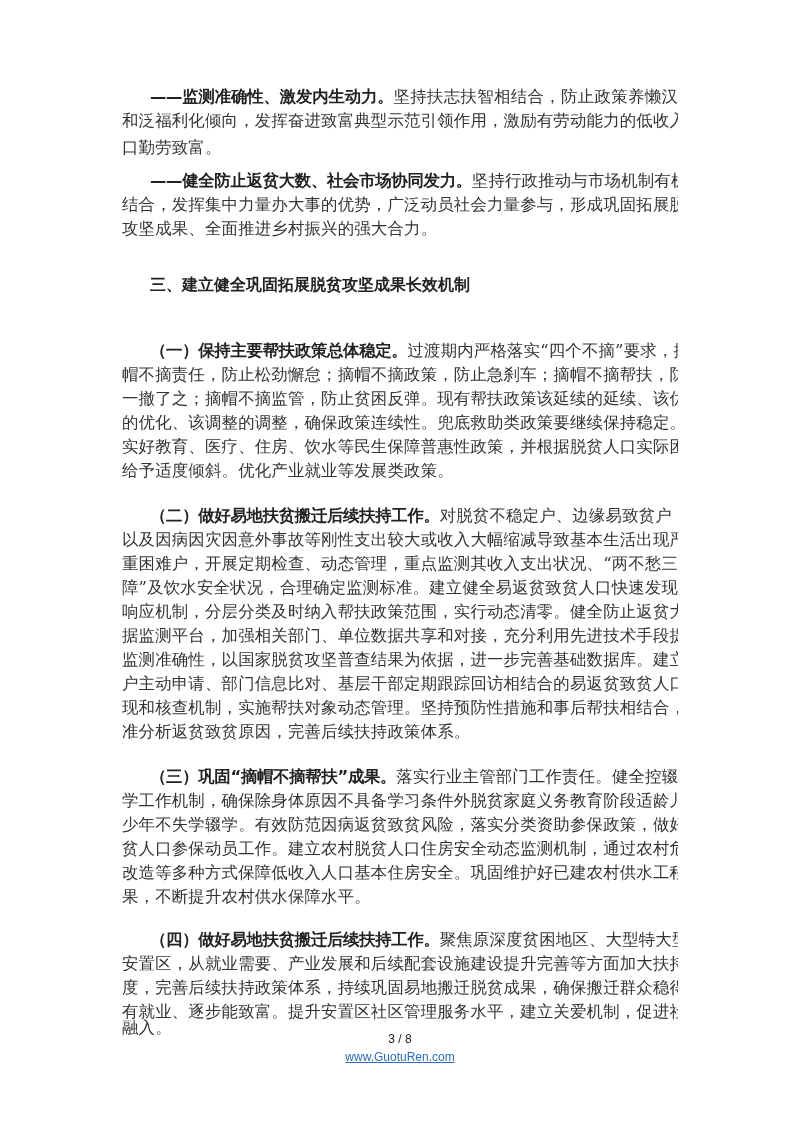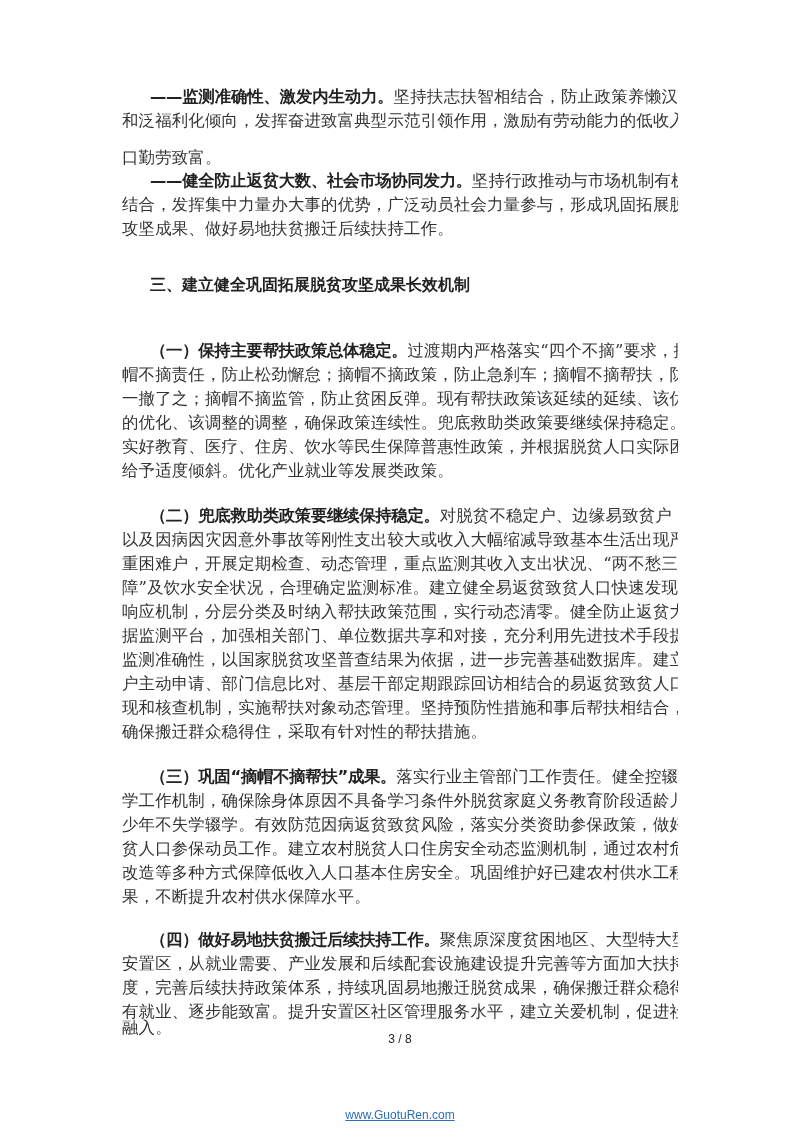--- a/index.html
+++ b/index.html
@@ -8,55 +8,55 @@
   .page { position: absolute; left: 122px; top: 0; width: 556px; }
   .line { position: absolute; left: 0; width: 556px; font-size: 16.4px; line-height: 22px;
           white-space: nowrap; overflow: hidden; text-align: justify; text-align-last: justify; letter-spacing: 0.2px; }
   .line.last { text-align-last: left; }
   .indent { padding-left: 28px; box-sizing: border-box; }
   .bold { font-family: "DejaVu Sans", "Liberation Sans", sans-serif; font-weight: bold; color: #222222; letter-spacing: -0.3px; }
   .heading { position: absolute; left: 28px; font-family: "DejaVu Sans", "Liberation Sans", sans-serif;
              font-weight: bold; font-size: 16px; color: #222222; line-height: 22px; }
   .footer-page { position: absolute; left: 0; width: 800px; top: 1032px; text-align: center;
                  font-family: "Liberation Sans", sans-serif; font-size: 12px; color: #222; }
-  .footer-link { position: absolute; left: 0; width: 800px; top: 1108px; text-align: center;
+  .footer-link { position: absolute; left: 0; width: 800px; top: 1050px; text-align: center;
                  font-family: "Liberation Sans", sans-serif; font-size: 12px; color: #2a6ebb; text-decoration: underline; }
 </style>
 </head>
 <body>
 
 <div class="page">
 
   <div class="line indent" style="top:86px;"><span class="bold">——监测准确性、激发内生动力。</span><span>坚持扶志扶智相结合，防止政策养懒汉</span></div>
   <div class="line" style="top:110px;">和泛福利化倾向，发挥奋进致富典型示范引领作用，激励有劳动能力的低收入人</div>
-  <div class="line last" style="top:147px;">口勤劳致富。</div>
+  <div class="line last" style="top:137px;">口勤劳致富。</div>
 
   <div class="line indent" style="top:170px;"><span class="bold">——健全防止返贫大数、社会市场协同发力。</span><span>坚持行政推动与市场机制有机</span></div>
   <div class="line" style="top:194px;">结合，发挥集中力量办大事的优势，广泛动员社会力量参与，形成巩固拓展脱贫</div>
-  <div class="line last" style="top:218px;">攻坚成果、做好易地扶贫搬迁后续扶持工作。</div>
+  <div class="line last" style="top:218px;">攻坚成果、全面推进乡村振兴的强大合力。</div>
 
   <div class="heading" style="top:274px;text-align:center;">三、建立健全巩固拓展脱贫攻坚成果长效机制</div>
 
   <div class="line indent" style="top:340px;"><span class="bold">（一）保持主要帮扶政策总体稳定。</span><span>过渡期内严格落实“四个不摘”要求，摘</span></div>
   <div class="line" style="top:364px;">帽不摘责任，防止松劲懈怠；摘帽不摘政策，防止急刹车；摘帽不摘帮扶，防止</div>
   <div class="line" style="top:388px;">一撤了之；摘帽不摘监管，防止贫困反弹。现有帮扶政策该延续的延续、该优化</div>
   <div class="line" style="top:412px;">的优化、该调整的调整，确保政策连续性。兜底救助类政策要继续保持稳定。落</div>
   <div class="line" style="top:436px;">实好教育、医疗、住房、饮水等民生保障普惠性政策，并根据脱贫人口实际困难</div>
   <div class="line last" style="top:460px;">给予适度倾斜。优化产业就业等发展类政策。</div>
 
-  <div class="line indent" style="top:505px;"><span class="bold">（二）兜底救助类政策要继续保持稳定。</span><span>对脱贫不稳定户、边缘易致贫户，</span></div>
+  <div class="line indent" style="top:505px;"><span class="bold">（二）做好易地扶贫搬迁后续扶持工作。</span><span>对脱贫不稳定户、边缘易致贫户，</span></div>
   <div class="line" style="top:529px;font-family:Liberation Serif, serif;">以及因病因灾因意外事故等刚性支出较大或收入大幅缩减导致基本生活出现严</div>
   <div class="line" style="top:553px;">重困难户，开展定期检查、动态管理，重点监测其收入支出状况、“两不愁三保</div>
   <div class="line" style="top:577px;">障”及饮水安全状况，合理确定监测标准。建立健全易返贫致贫人口快速发现和</div>
   <div class="line" style="top:601px;">响应机制，分层分类及时纳入帮扶政策范围，实行动态清零。健全防止返贫大数</div>
   <div class="line" style="top:625px;">据监测平台，加强相关部门、单位数据共享和对接，充分利用先进技术手段提升</div>
   <div class="line" style="top:649px;">监测准确性，以国家脱贫攻坚普查结果为依据，进一步完善基础数据库。建立农</div>
   <div class="line" style="top:673px;">户主动申请、部门信息比对、基层干部定期跟踪回访相结合的易返贫致贫人口发</div>
   <div class="line" style="top:697px;">现和核查机制，实施帮扶对象动态管理。坚持预防性措施和事后帮扶相结合，精</div>
-  <div class="line last" style="top:721px;">确保搬迁群众稳得住，采取有针对性的帮扶措施。</div>
+  <div class="line last" style="top:721px;">准分析返贫致贫原因，完善后续扶持政策体系。</div>
 
   <div class="line indent" style="top:766px;"><span class="bold">（三）巩固“摘帽不摘帮扶”成果。</span><span>落实行业主管部门工作责任。健全控辍保</span></div>
   <div class="line" style="top:790px;">学工作机制，确保除身体原因不具备学习条件外脱贫家庭义务教育阶段适龄儿童</div>
   <div class="line" style="top:814px;">少年不失学辍学。有效防范因病返贫致贫风险，落实分类资助参保政策，做好脱</div>
   <div class="line" style="top:838px;">贫人口参保动员工作。建立农村脱贫人口住房安全动态监测机制，通过农村危房</div>
   <div class="line" style="top:862px;">改造等多种方式保障低收入人口基本住房安全。巩固维护好已建农村供水工程成</div>
   <div class="line last" style="top:886px;">果，不断提升农村供水保障水平。</div>
 
   <div class="line indent" style="top:929px;"><span class="bold">（四）做好易地扶贫搬迁后续扶持工作。</span><span>聚焦原深度贫困地区、大型特大型</span></div>
   <div class="line" style="top:953px;">安置区，从就业需要、产业发展和后续配套设施建设提升完善等方面加大扶持力</div>

